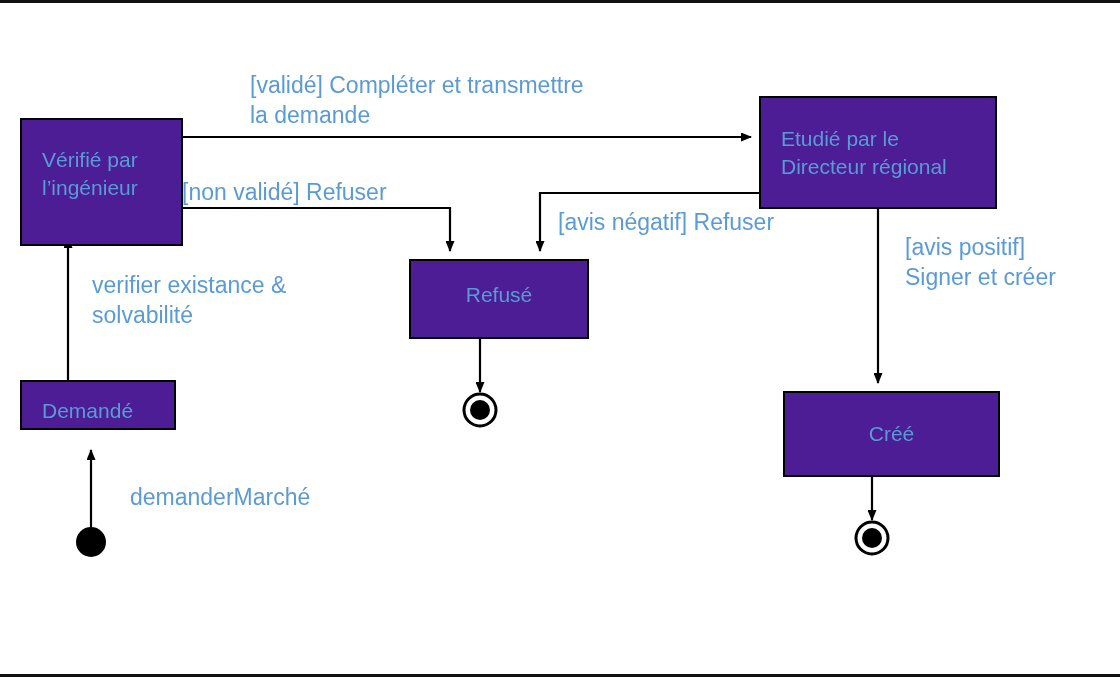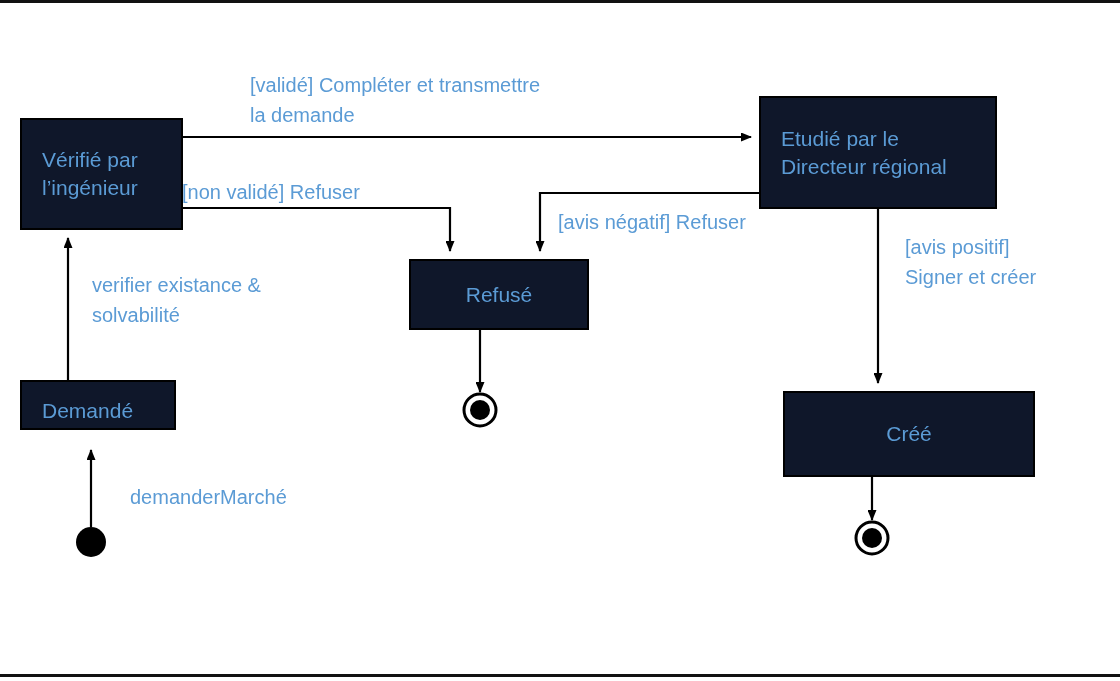--- a/index.html
+++ b/index.html
@@ -33,41 +33,41 @@
     background: #111111;
   }
   #frame-rule-top  { top: 0px; }
   #frame-rule-bottom { top: 674px; }
 
   
   .state-box {
     position: absolute;
     box-sizing: border-box;
     border: 2px solid #000000;
-    background: #0f172a;
+    background: #4c1d95;
   }
   .state-label {
     position: absolute;
     left: 0;
     width: 100%;
     box-sizing: border-box;
     color: #5b9bd5;
     font-size: 21px;
     line-height: 28px;
     font-family: "Liberation Sans", sans-serif;
     white-space: pre-line;
   }
   .state-label.left   { text-align: left; padding-left: 20px; }
   .state-label.center { text-align: center; }
 
   
   .edge-label {
     position: absolute;
     color: #5b9bd5;
-    font-size: 20px;
+    font-size: 23px;
     line-height: 30px;
     font-family: "Liberation Sans", sans-serif;
     white-space: pre-line;
   }
 </style>
 </head>
 <body>
 
 <div id="canvas">
 
@@ -106,39 +106,39 @@
       <circle cx="480" cy="410" r="16" fill="#ffffff" stroke="#000000" stroke-width="3"></circle>
       <circle cx="480" cy="410" r="10" fill="#000000" stroke="none"></circle>
     </g>
 
     <g>
       <circle cx="872" cy="538" r="16" fill="#ffffff" stroke="#000000" stroke-width="3"></circle>
       <circle cx="872" cy="538" r="10" fill="#000000" stroke="none"></circle>
     </g>
   </svg>
 
-  <div class="state-box" id="state-box-verifie" style="left: 20px; top: 118px; width: 163px; height: 112px;">
+  <div class="state-box" id="state-box-verifie" style="left: 20px; top: 118px; width: 163px; height: 128px;">
     <div class="state-label left" id="state-label-verifie" style="top: 26px;">Vérifié par
 l’ingénieur</div>
   </div>
 
   <div class="state-box" id="state-box-etudie" style="left: 759px; top: 96px; width: 238px; height: 113px;">
     <div class="state-label left" id="state-label-etudie" style="top: 27px;">Etudié par le
 Directeur régional</div>
   </div>
 
-  <div class="state-box" id="state-box-refuse" style="left: 409px; top: 259px; width: 180px; height: 71px;">
+  <div class="state-box" id="state-box-refuse" style="left: 409px; top: 259px; width: 180px; height: 80px;">
     <div class="state-label center" id="state-label-refuse" style="top: 20px;">Refusé</div>
   </div>
 
   <div class="state-box" id="state-box-demande" style="left: 20px; top: 380px; width: 156px; height: 50px;">
     <div class="state-label left" id="state-label-demande" style="top: 15px;">Demandé</div>
   </div>
 
-  <div class="state-box" id="state-box-cree" style="left: 783px; top: 391px; width: 252px; height: 86px;">
+  <div class="state-box" id="state-box-cree" style="left: 783px; top: 391px; width: 217px; height: 86px;">
     <div class="state-label center" id="state-label-cree" style="top: 27px;">Créé</div>
   </div>
 
   <div class="edge-label" id="edge-label-valide" style="left: 250px; top: 70px;">[validé] Compléter et transmettre
 la demande</div>
 
   <div class="edge-label" id="edge-label-non-valide" style="left: 182px; top: 177px;">[non validé] Refuser</div>
 
   <div class="edge-label" id="edge-label-avis-negatif" style="left: 558px; top: 207px; text-align: right;">[avis négatif] Refuser</div>
 

